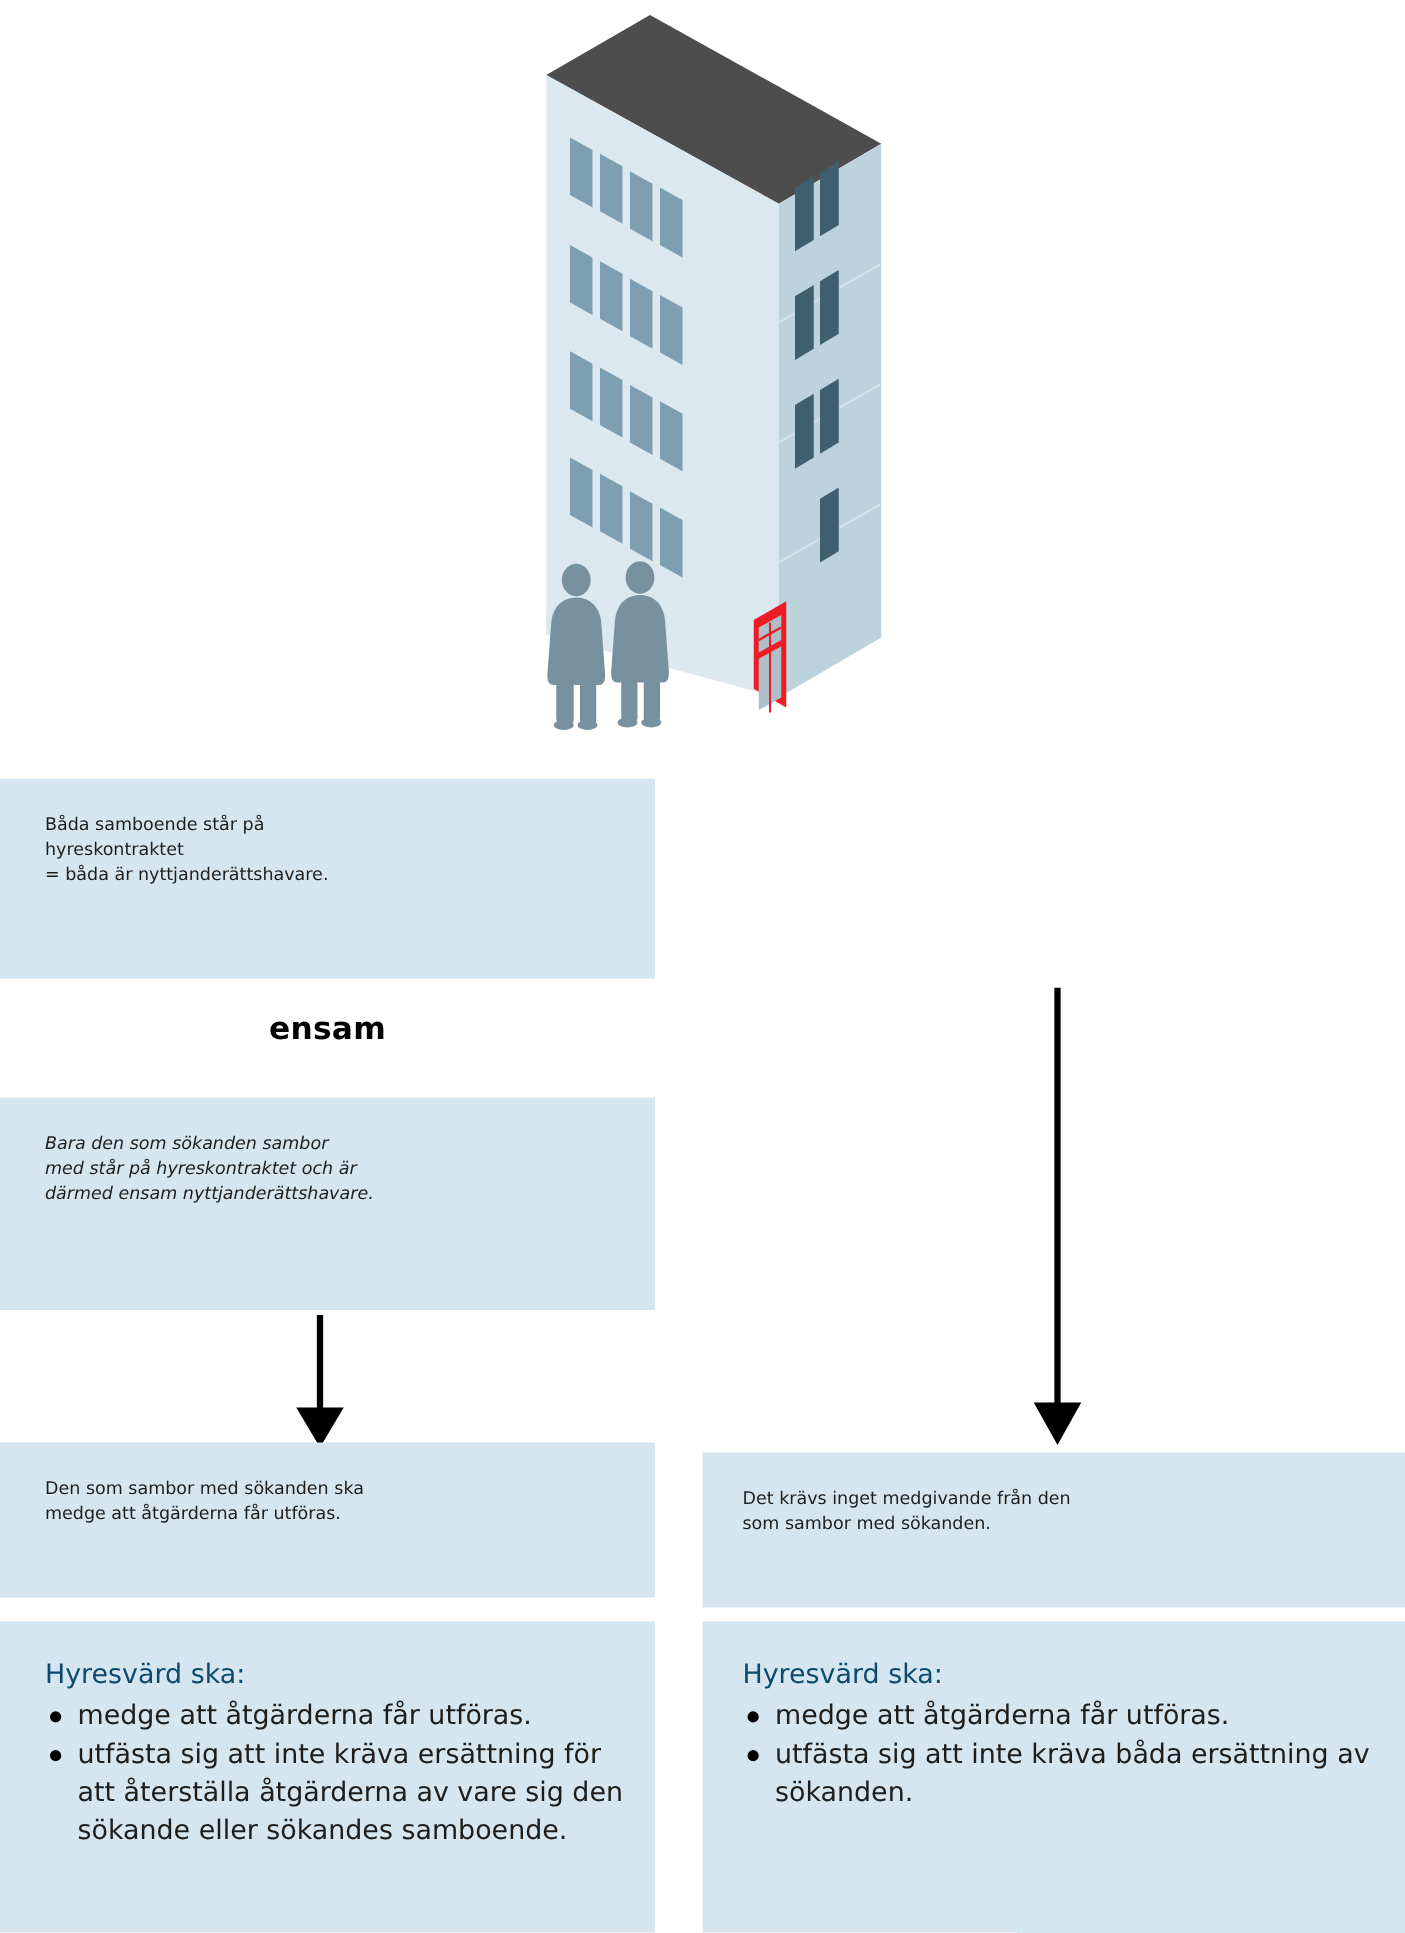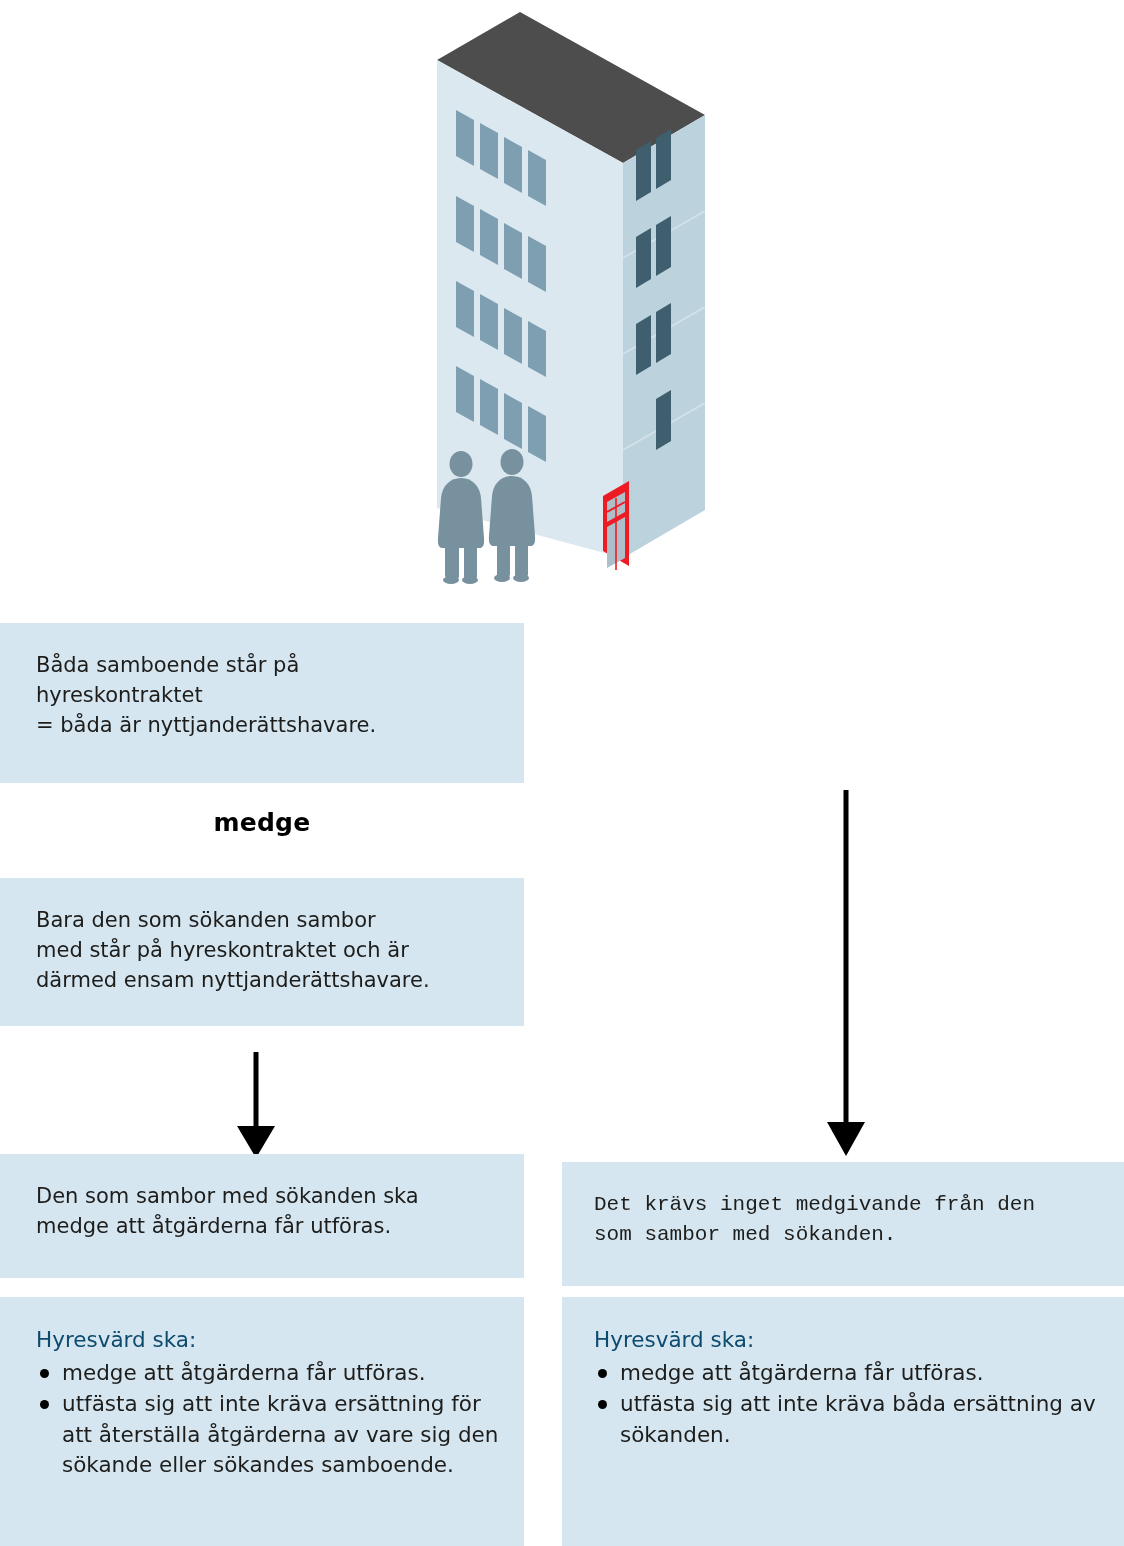--- a/index.html
+++ b/index.html
@@ -30,38 +30,38 @@
     height: 610px;
   }
 
   
   .box {
     position: absolute;
     background: #d6e6f0;
     box-sizing: border-box;
   }
   .box-text {
-    font-size: 21px;
+    font-size: 14px;
     line-height: 1.42;
     color: #1d1d1b;
     font-weight: 400;
     white-space: pre-line;
   }
   .box.left  { left: 0;   width: 524px; }
   .box.right { left: 562px; width: 562px; }
 
   .box.pad-left  { padding: 28px 24px 28px 36px; }
   .box.pad-right { padding: 28px 24px 28px 32px; }
 
   
   #box-l1 { top: 623px;  height: 160px; }
   #box-r1 { top: 623px;  height: 160px; }
-  #box-l2 { top: 878px;  height: 148px; }
+  #box-l2 { top: 878px;  height: 170px; font-style: italic; }
   #box-l3 { top: 1154px; height: 124px; }
-  #box-r3 { top: 1162px; height: 124px; font-family: Liberation Mono, monospace; }
+  #box-r3 { top: 1162px; height: 124px; }
   #box-l4 { top: 1297px; height: 249px; }
   #box-r4 { top: 1297px; height: 249px; }
 
   
   #eller {
     position: absolute;
     left: 0;
     top: 808px;
     width: 524px;
     text-align: center;
@@ -193,21 +193,21 @@
 
     </svg>
   </div>
 
   <div class="box left pad-left" id="box-l1">
     <div class="box-text">Båda samboende står på
 hyreskontraktet
 = båda är nyttjanderättshavare.</div>
   </div>
 
-  <div id="eller">medge</div>
+  <div id="eller">ensam</div>
 
   <div class="box left pad-left" id="box-l2">
     <div class="box-text">Bara den som sökanden sambor
 med står på hyreskontraktet och är
 därmed ensam nyttjanderättshavare.</div>
   </div>
 
   <div class="arrow" id="arrow-left">
     <svg width="60" height="108" viewBox="0 0 60 108" xmlns="http://www.w3.org/2000/svg">
       <line x1="30" y1="0" x2="30" y2="86" stroke="#000000" stroke-width="5"></line>

